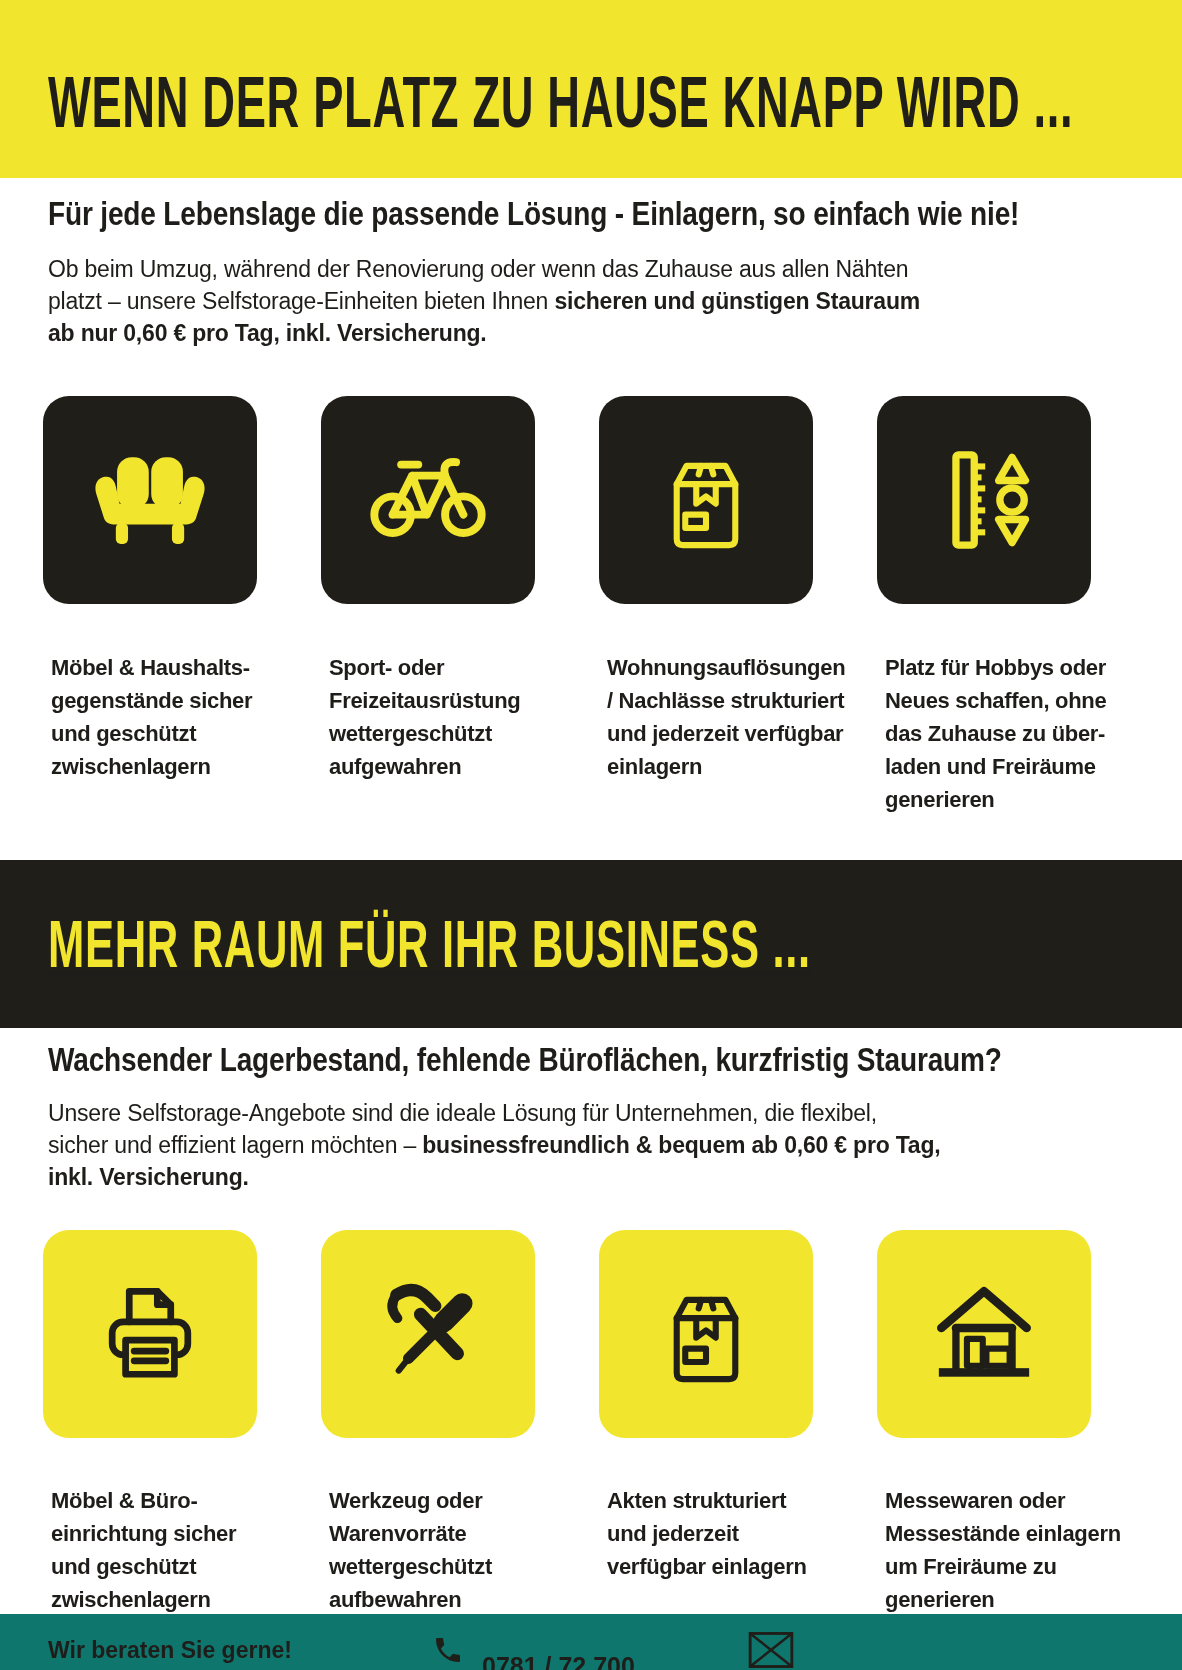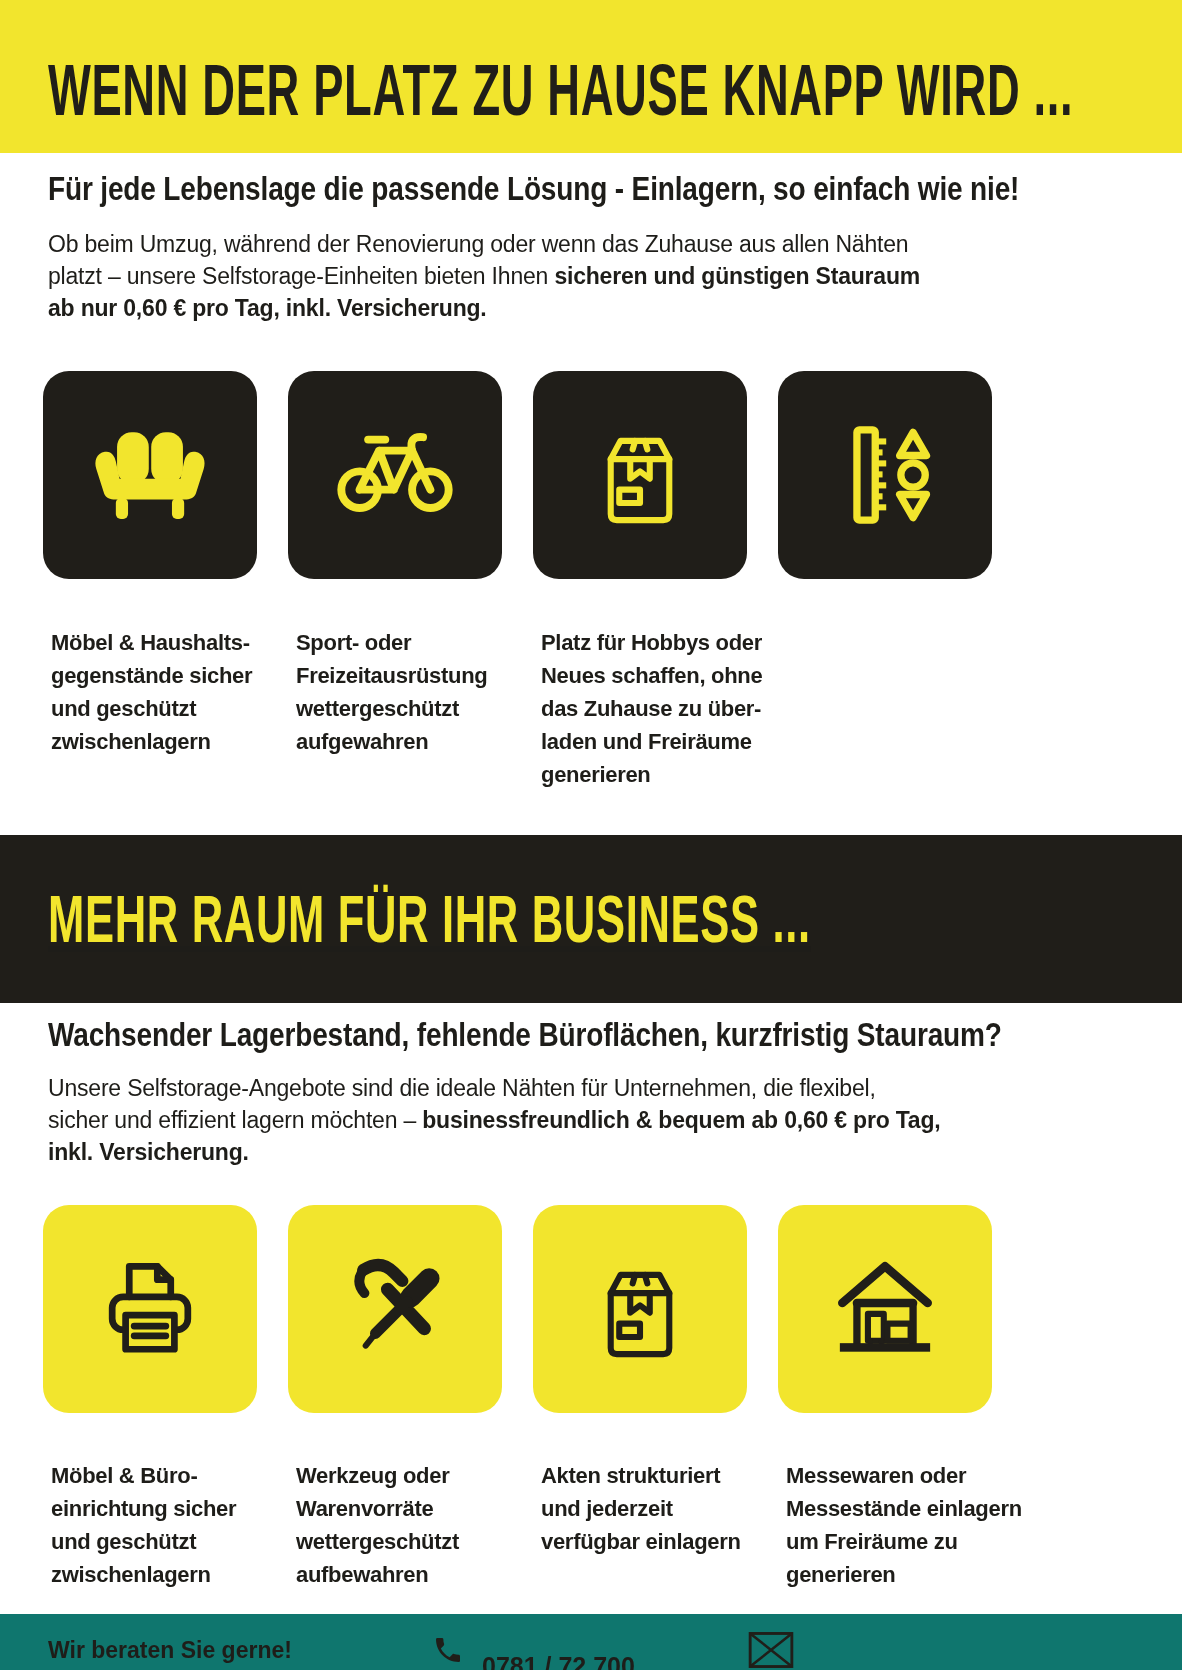--- a/index.html
+++ b/index.html
@@ -6,21 +6,21 @@
   .page{
     position:relative;
     width:1182px;height:1670px;
     overflow:hidden;
     background:#ffffff;
     font-family:"Liberation Sans","DejaVu Sans",sans-serif;
     color:#1e1d19;
   }
   
   .banner{box-sizing:border-box;display:flex;align-items:center;padding-left:48px;}
-  .banner-top{height:153px;background:#f2e52d;padding-top:26px;}
+  .banner-top{height:178px;background:#f2e52d;padding-top:26px;}
   .banner-biz{height:168px;background:#201e19;margin-top:44px;text-decoration:underline;}
   .display{
     display:inline-block;white-space:nowrap;
     font-weight:700;letter-spacing:1px;
     transform:scaleX(0.63);transform-origin:0 50%;
   }
   .banner-top .display{font-size:72px;color:#201e19;}
   .banner-biz .display{font-size:66px;color:#f2e52d;transform:scaleX(0.66);}
   
   section{display:flow-root;}
@@ -33,21 +33,21 @@
   .body{
     margin:10px 48px 0 48px;
     font-size:23px;line-height:32px;letter-spacing:-0.2px;
     white-space:pre-line;color:#1e1d19;
   }
   .sec2 .body{margin-top:8px;}
   .body strong{font-weight:700;}
   
   .row{
     display:grid;grid-template-columns:repeat(4,214px);
-    column-gap:31px;margin-left:43px;
+    column-gap:64px;margin-left:43px;
   }
   .tiles1{margin-top:47px;}
   .tiles2{margin-top:37px;}
   .tile{
     width:214px;height:208px;border-radius:26px;
     display:flex;align-items:center;justify-content:center;
   }
   .tile-dark{background:#201e19;}
   .tile-yellow{background:#f2e52d;}
   .tile svg{width:122px;height:122px;}
@@ -144,35 +144,39 @@
 
     <div class="row caps1">
       <div class="caption">Möbel &amp; Haushalts-
 gegenstände sicher
 und geschützt
 zwischenlagern</div>
       <div class="caption">Sport- oder
 Freizeitausrüstung
 wettergeschützt
 aufgewahren</div>
+      <div class="caption">Wohnungsauflösungen
+/ Nachlässe strukturiert
+und jederzeit verfügbar
+einlagern</div>
       <div class="caption">Platz für Hobbys oder
 Neues schaffen, ohne
 das Zuhause zu über-
 laden und Freiräume
 generieren</div>
     </div>
   </section>
 
   <header class="banner banner-biz">
     <span class="display">MEHR RAUM FÜR IHR BUSINESS ...</span>
   </header>
 
   <section class="sec2">
     <h2 class="headline"><span>Wachsender Lagerbestand, fehlende Büroflächen, kurzfristig Stauraum?</span></h2>
-    <p class="body"><span>Unsere Selfstorage-Angebote sind die ideale Nähten für Unternehmen, die flexibel,
+    <p class="body"><span>Unsere Selfstorage-Angebote sind die ideale Lösung für Unternehmen, die flexibel,
 sicher und effizient lagern möchten – </span><strong>businessfreundlich &amp; bequem ab 0,60 € pro Tag,
 inkl. Versicherung.</strong></p>
 
     <div class="row tiles2">
       <div class="tile tile-yellow">
         <svg viewBox="0 0 100 100">
           <g class="stroke-b" stroke-width="5.5" stroke-linecap="round" stroke-linejoin="round">
             <path d="M33 40 V15 h23 l11 11 v14"></path>
             <path d="M56 15 v11 h11"></path>
             <rect x="19" y="40" width="62" height="27" rx="9"></rect>

